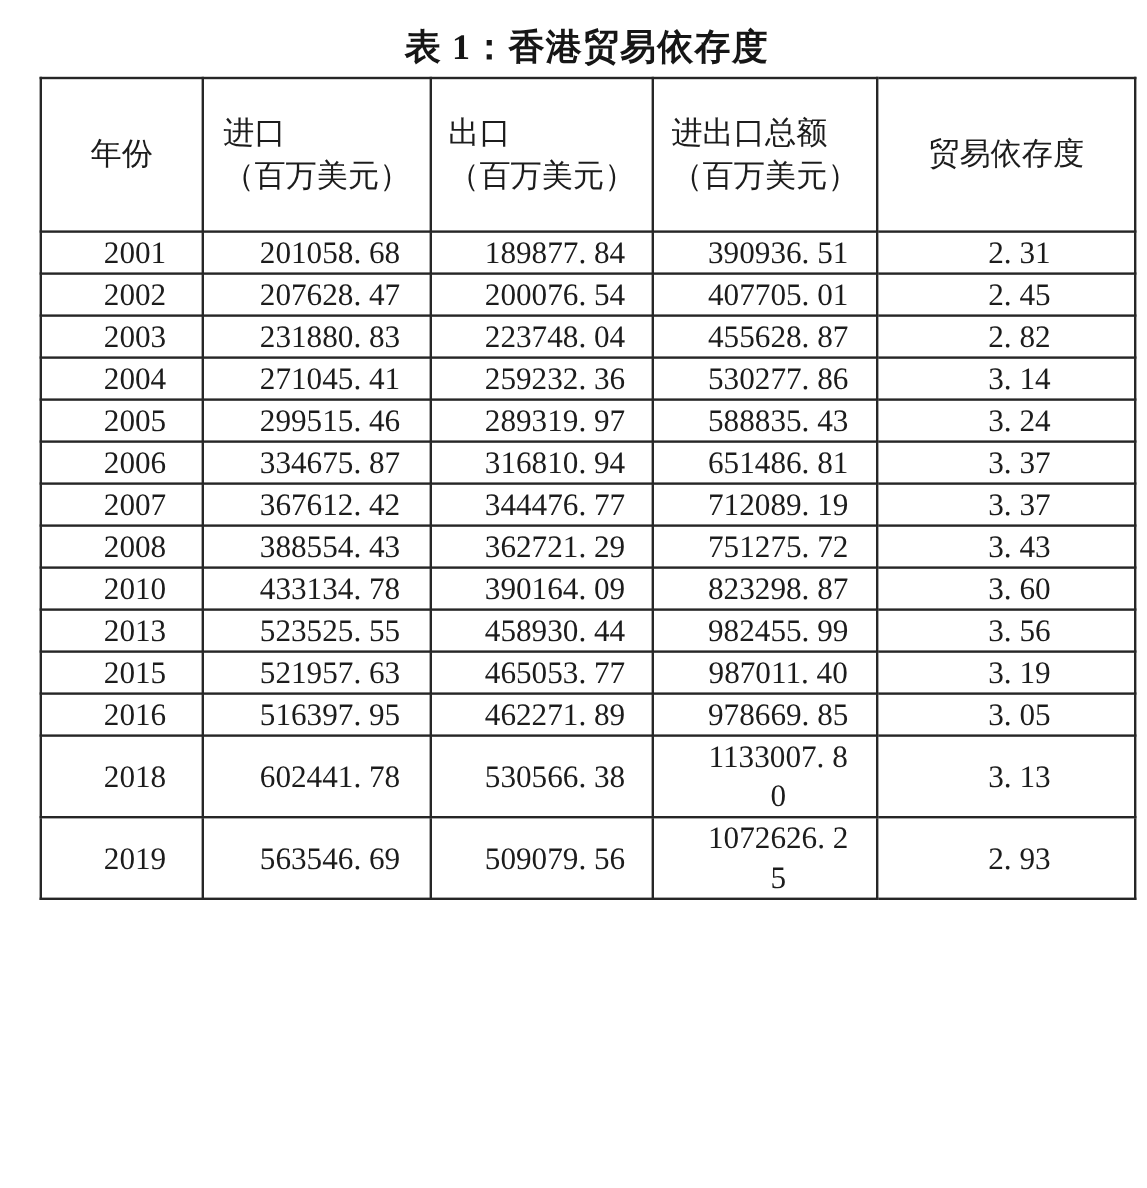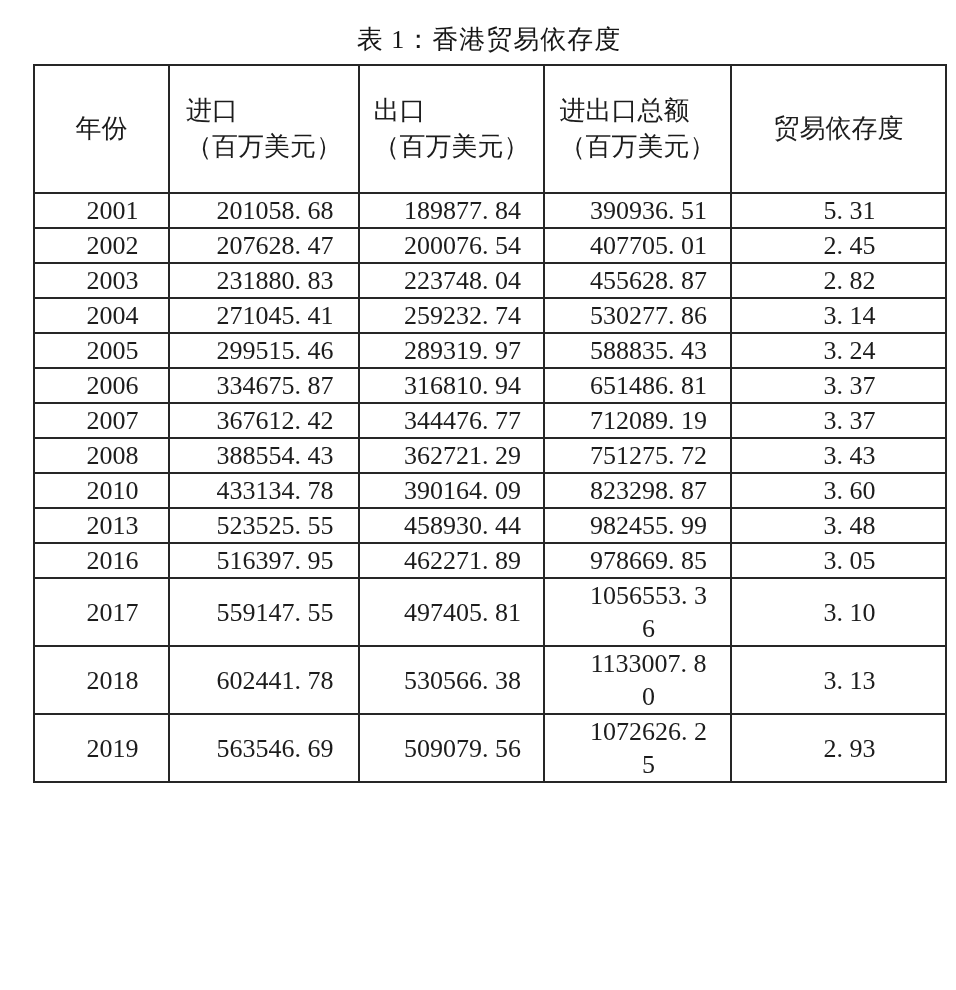--- a/index.html
+++ b/index.html
@@ -11,24 +11,25 @@
   body {
     font-family: "Liberation Serif", "DejaVu Serif", serif;
     color: #1a1a1a;
     height: 990px;
     overflow: hidden;
   }
   .page-title {
     margin: 24px 0 8px 33px;
     width: 912px;
     text-align: center;
-    font-size: 26px;
+    font-size: 30px;
     line-height: 32px;
     color: #161616;
     letter-spacing: 1px;
+    font-weight: bold;
   }
   table.data-table {
     margin-left: 33px;
     width: 912px;
     border-collapse: collapse;
     table-layout: fixed;
   }
   .data-table th,
   .data-table td {
     border: 2px solid #262626;
@@ -113,40 +114,40 @@
         </div>
       </th>
     </tr>
   </thead>
   <tbody>
       <tr>
         <td>2001</td>
         <td>201058. 68</td>
         <td>189877. 84</td>
         <td>390936. 51</td>
-        <td>5. 31</td>
+        <td>2. 31</td>
       </tr>
       <tr>
         <td>2002</td>
         <td>207628. 47</td>
         <td>200076. 54</td>
         <td>407705. 01</td>
         <td>2. 45</td>
       </tr>
       <tr>
         <td>2003</td>
         <td>231880. 83</td>
         <td>223748. 04</td>
         <td>455628. 87</td>
         <td>2. 82</td>
       </tr>
       <tr>
         <td>2004</td>
         <td>271045. 41</td>
-        <td>259232. 74</td>
+        <td>259232. 36</td>
         <td>530277. 86</td>
         <td>3. 14</td>
       </tr>
       <tr>
         <td>2005</td>
         <td>299515. 46</td>
         <td>289319. 97</td>
         <td>588835. 43</td>
         <td>3. 24</td>
       </tr>
@@ -176,36 +177,35 @@
         <td>433134. 78</td>
         <td>390164. 09</td>
         <td>823298. 87</td>
         <td>3. 60</td>
       </tr>
       <tr>
         <td>2013</td>
         <td>523525. 55</td>
         <td>458930. 44</td>
         <td>982455. 99</td>
-        <td>3. 48</td>
+        <td>3. 56</td>
+      </tr>
+      <tr>
+        <td>2015</td>
+        <td>521957. 63</td>
+        <td>465053. 77</td>
+        <td>987011. 40</td>
+        <td>3. 19</td>
       </tr>
       <tr>
         <td>2016</td>
         <td>516397. 95</td>
         <td>462271. 89</td>
         <td>978669. 85</td>
         <td>3. 05</td>
-      </tr>
-      <tr>
-        <td>2017</td>
-        <td>559147. 55</td>
-        <td>497405. 81</td>
-        <td>1056553. 3
-6</td>
-        <td>3. 10</td>
       </tr>
       <tr>
         <td>2018</td>
         <td>602441. 78</td>
         <td>530566. 38</td>
         <td>1133007. 8
 0</td>
         <td>3. 13</td>
       </tr>
       <tr>

